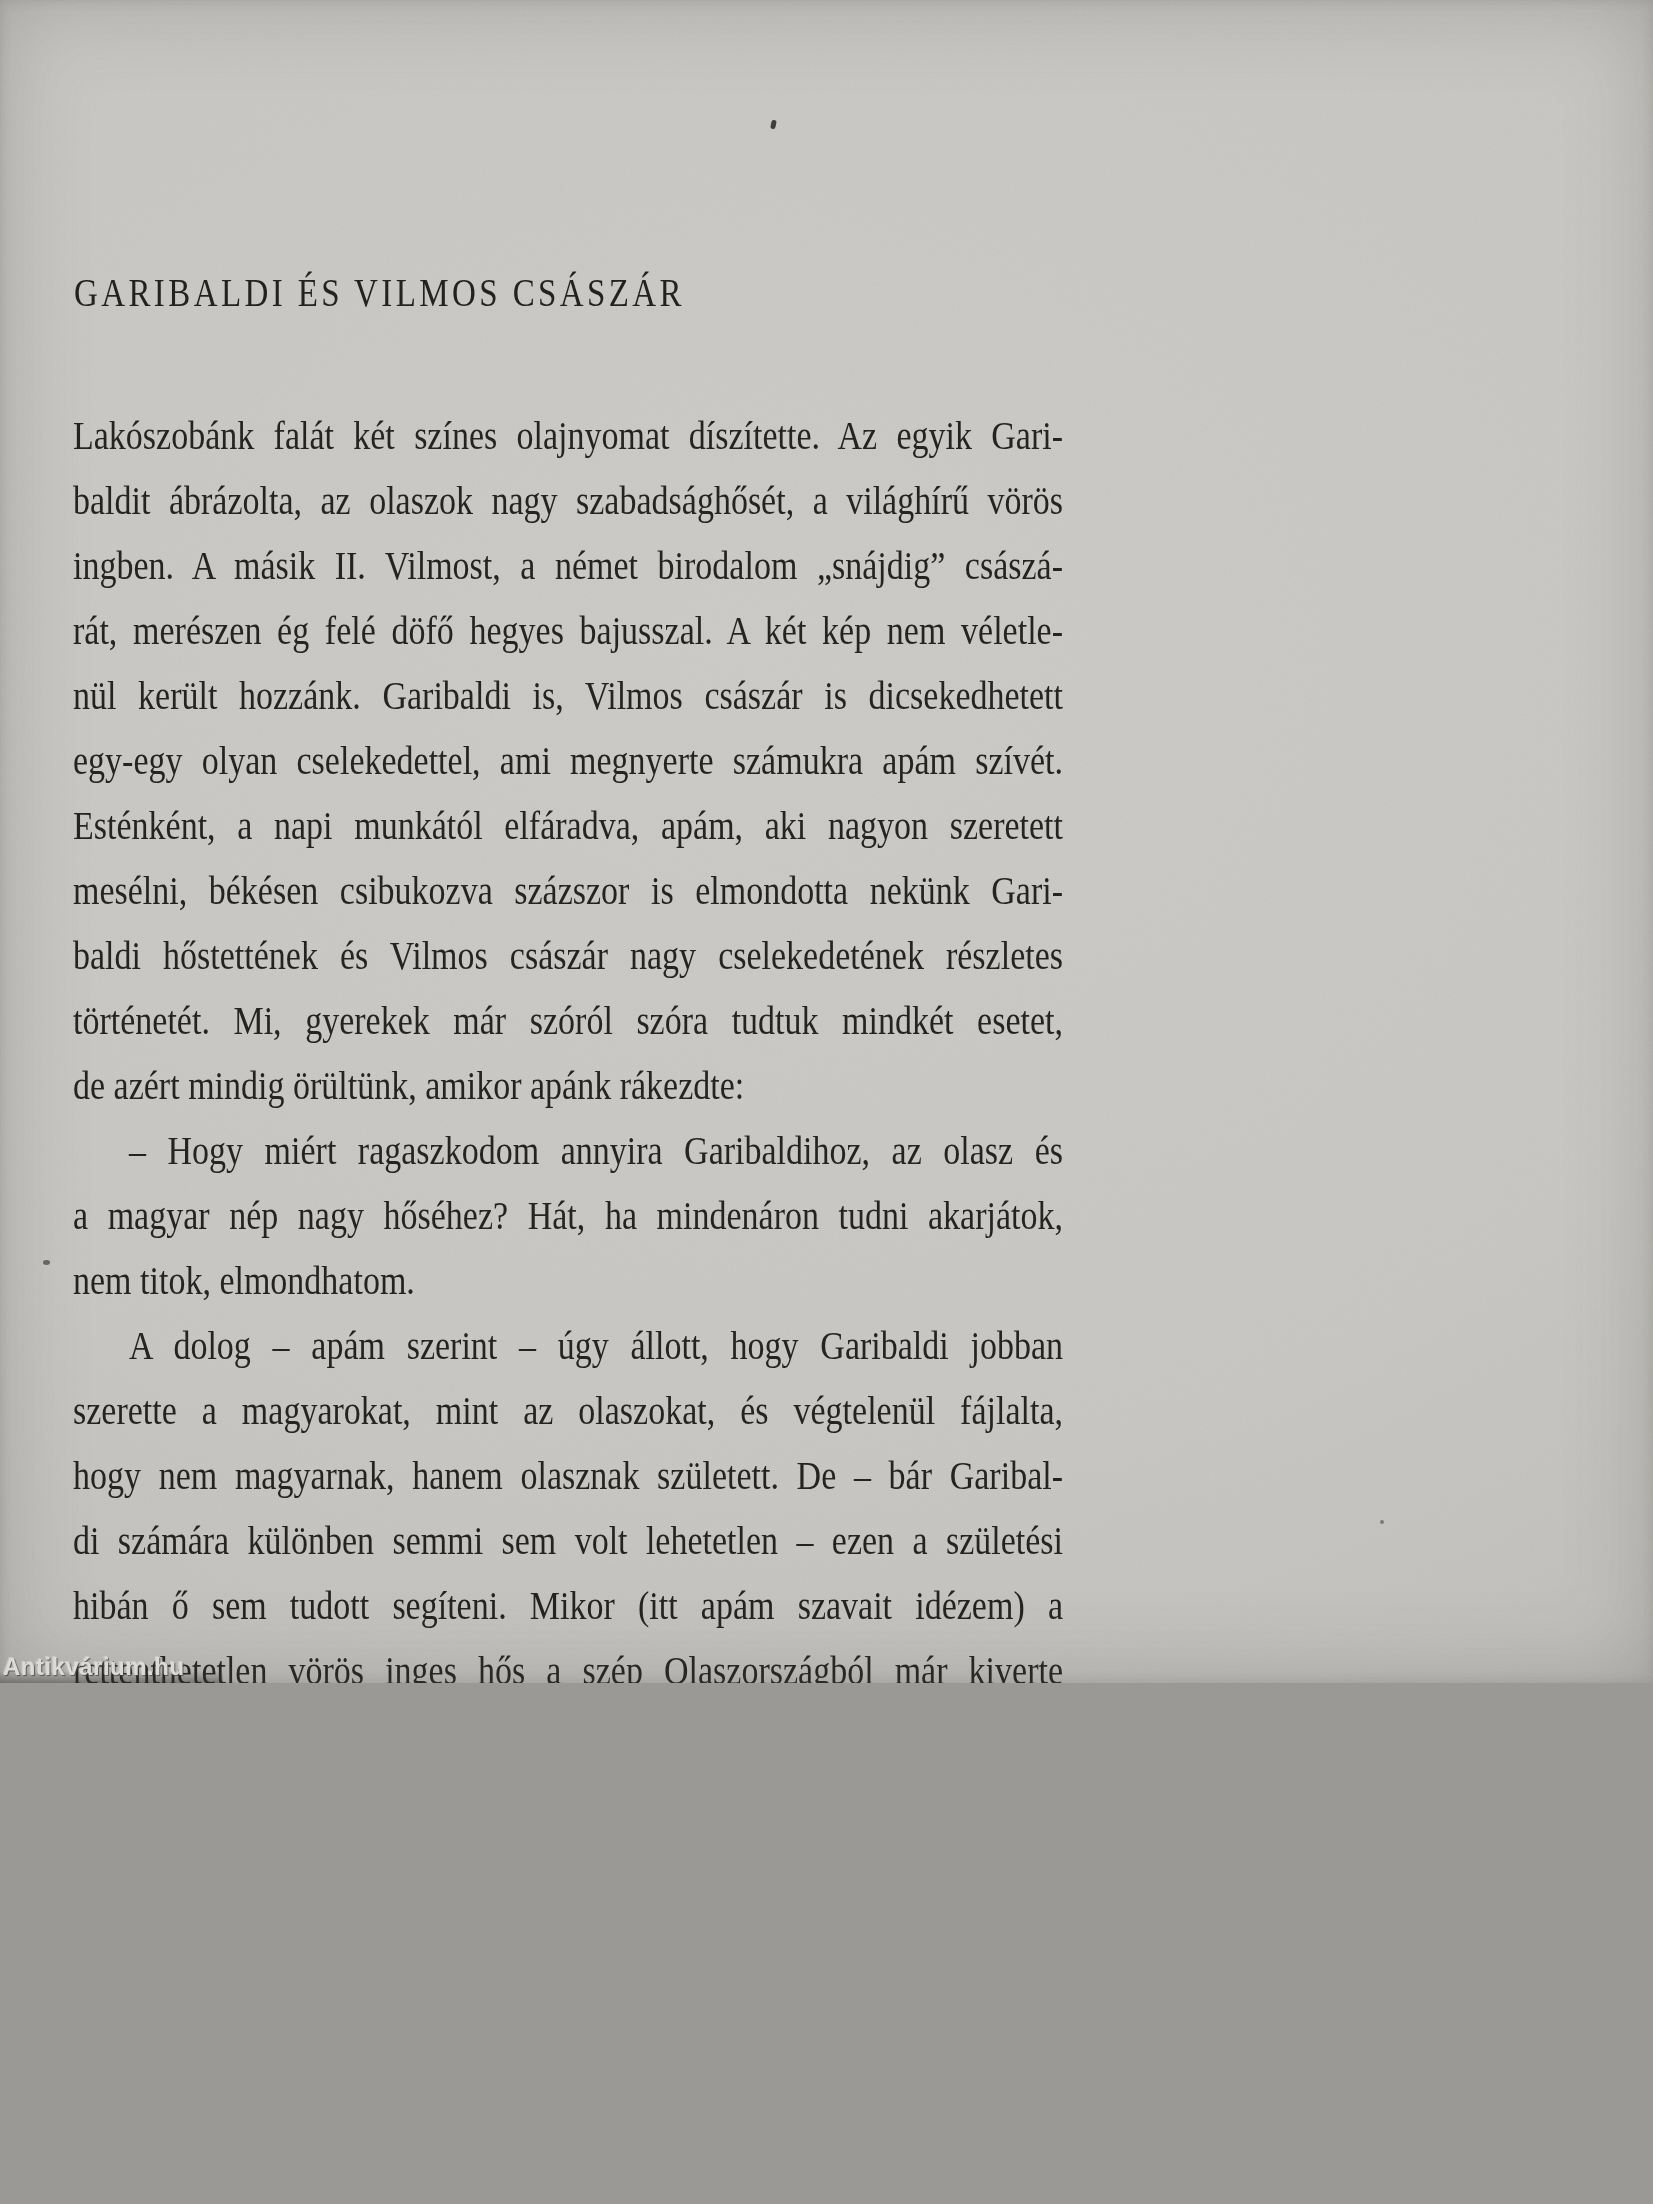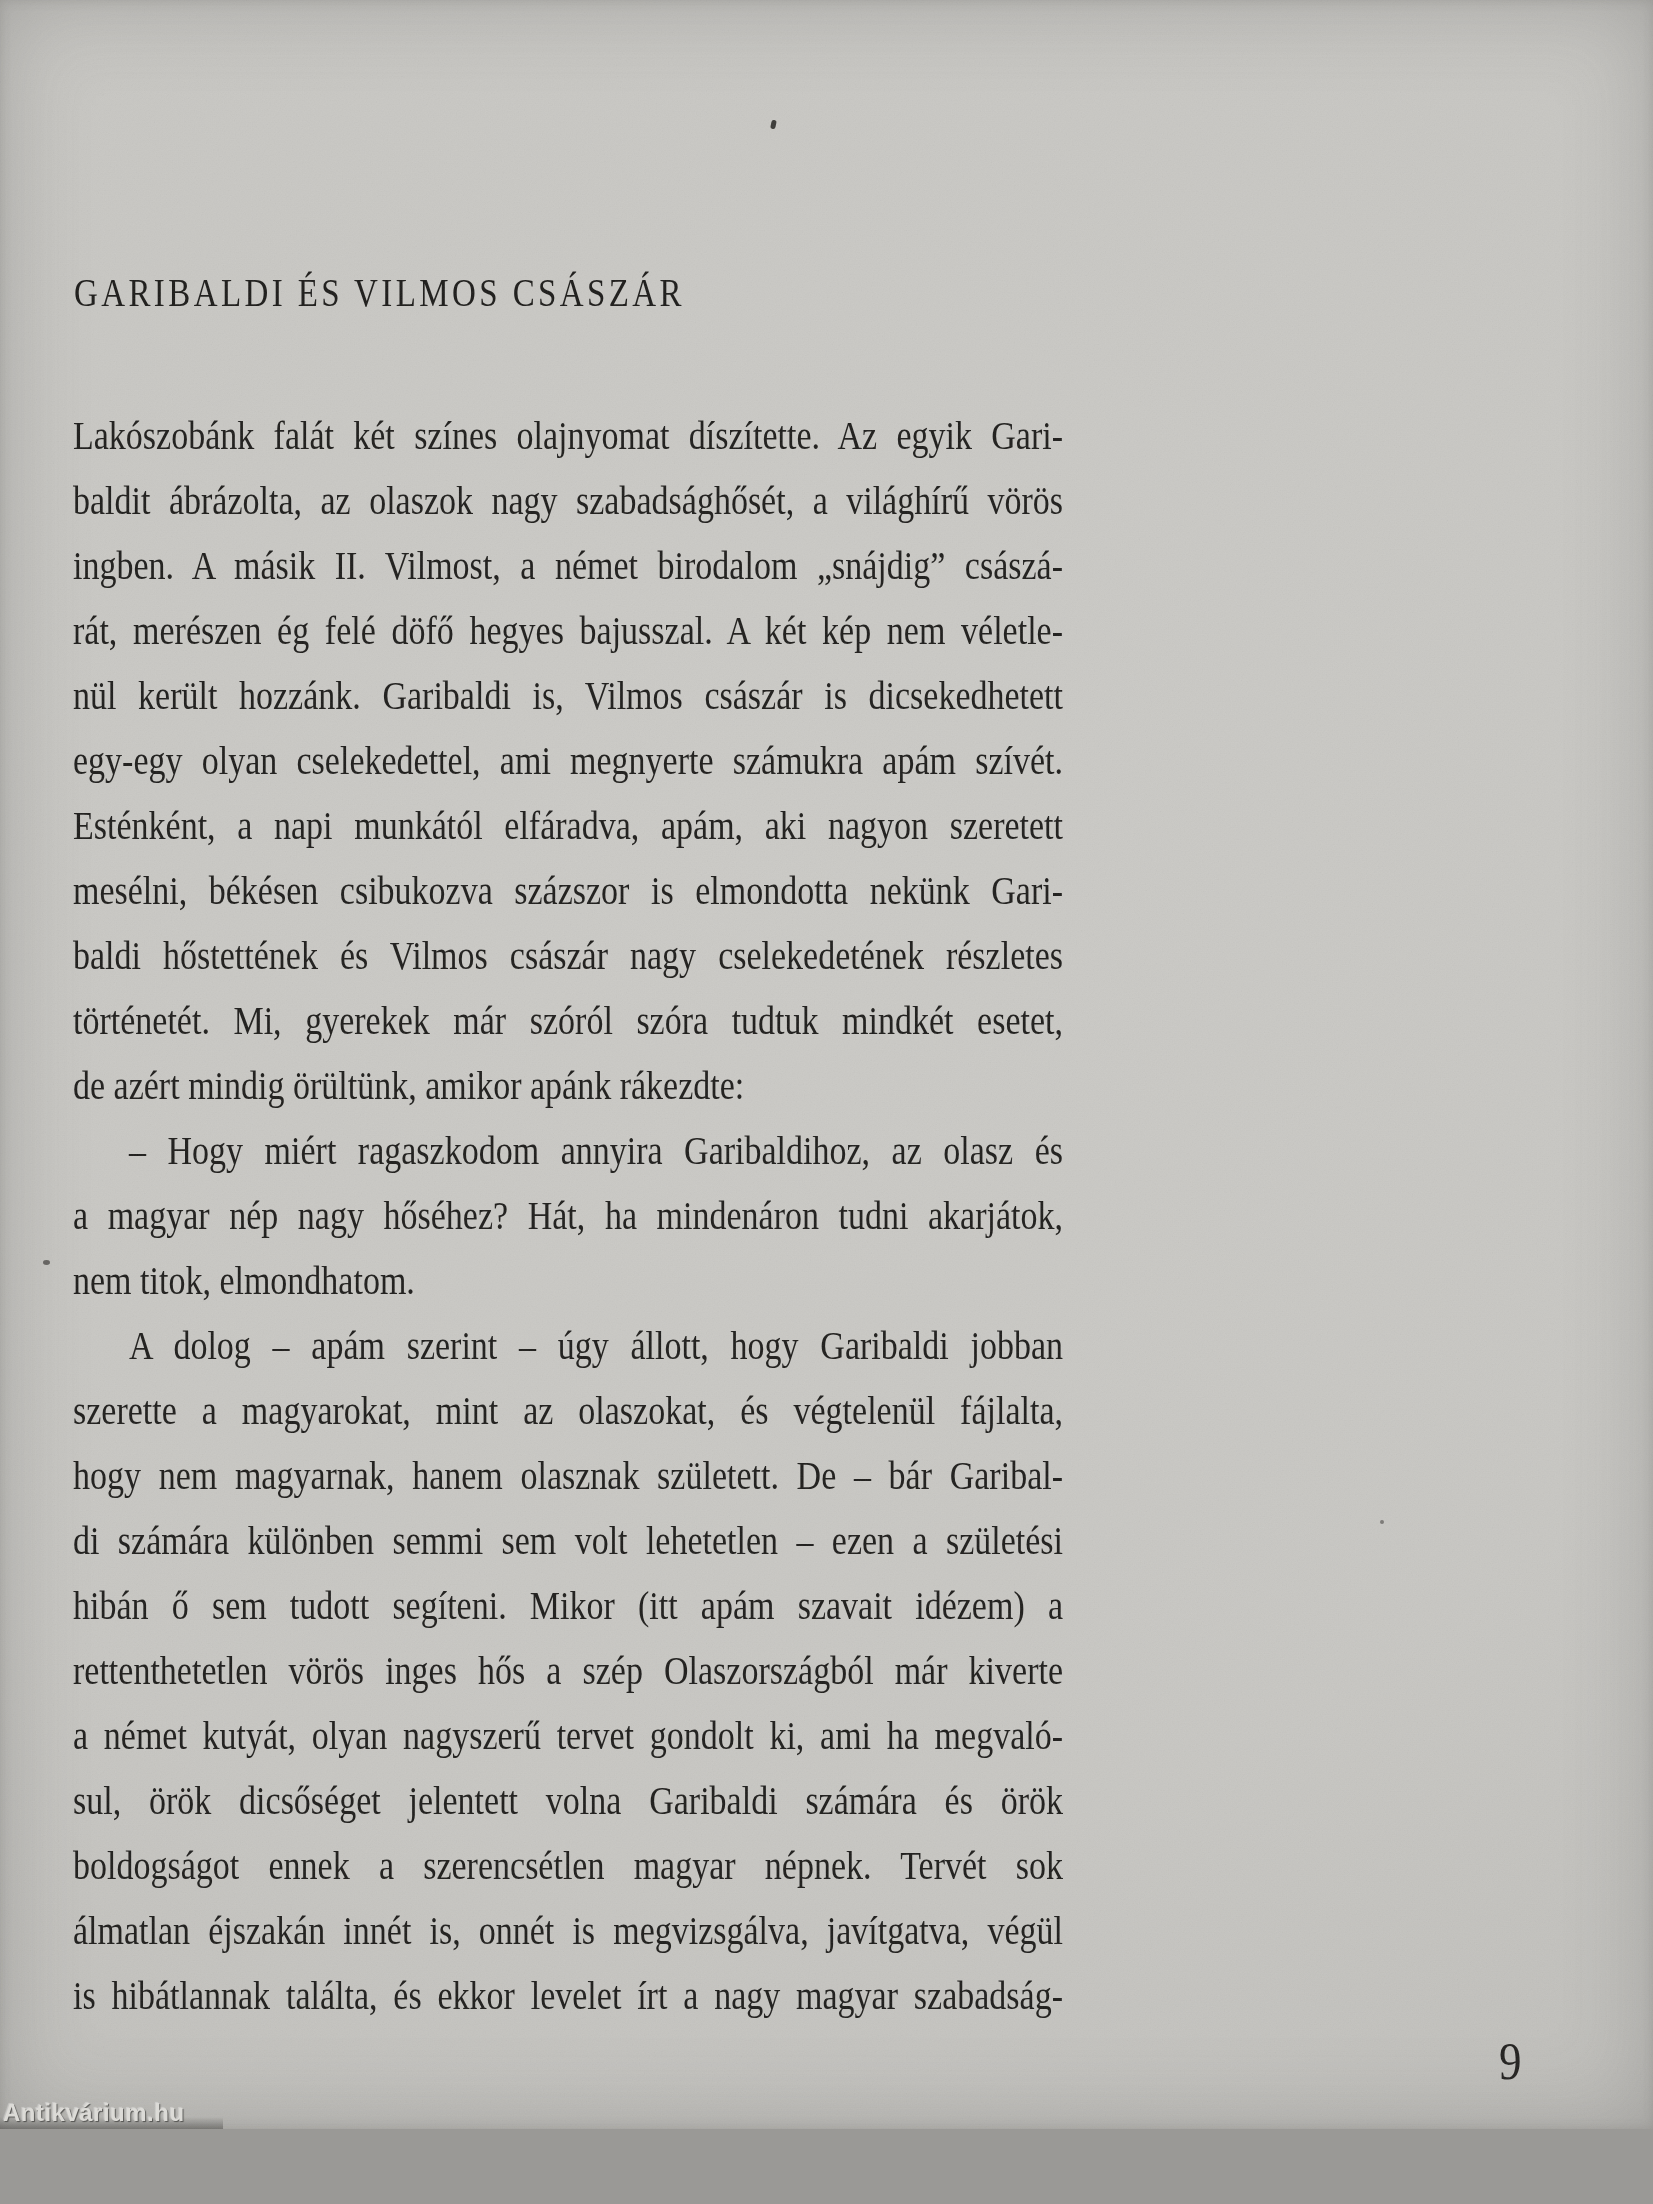--- a/index.html
+++ b/index.html
@@ -3,21 +3,21 @@
 <meta charset="utf-8">
 <style>
   html, body {
     margin: 0;
     padding: 0;
     background: #9a9996;
   }
   .page {
     position: relative;
     width: 1654px;
-    height: 2129px;
+    height: 1683px;
     overflow: hidden;
     background:
       radial-gradient(ellipse 120% 90% at 45% 38%, #cbcac6 0%, #c7c6c2 55%, #bab9b5 100%);
     font-family: "Liberation Serif", "DejaVu Serif", serif;
   }
   .vignette {
     position: absolute;
     inset: 0;
     box-shadow: inset 0 0 87px rgba(80,80,78,0.28), inset 0 0 11.6px rgba(70,70,68,0.18);
     pointer-events: none;

